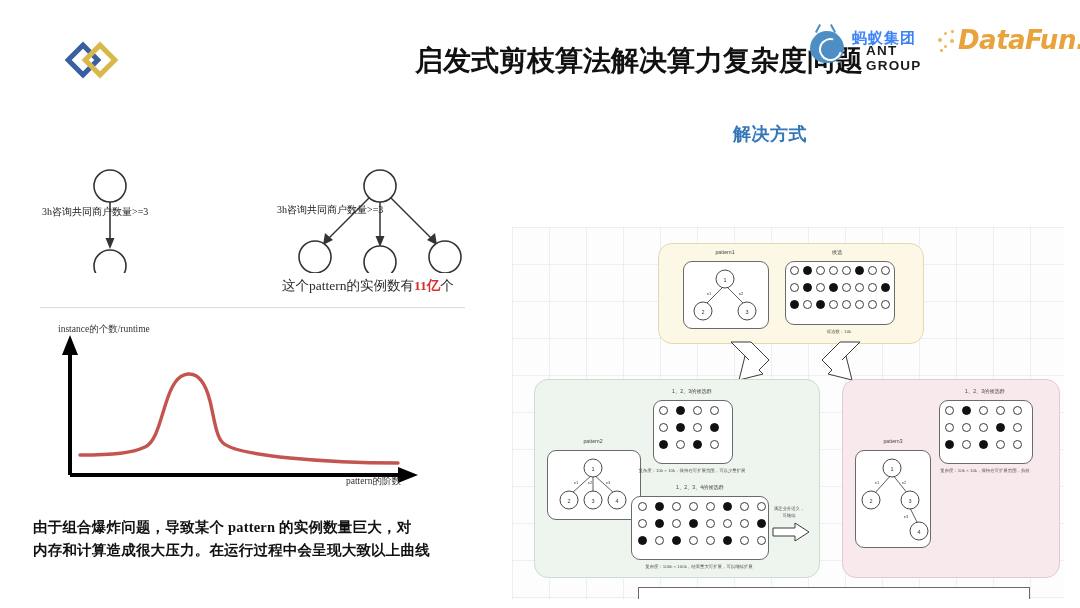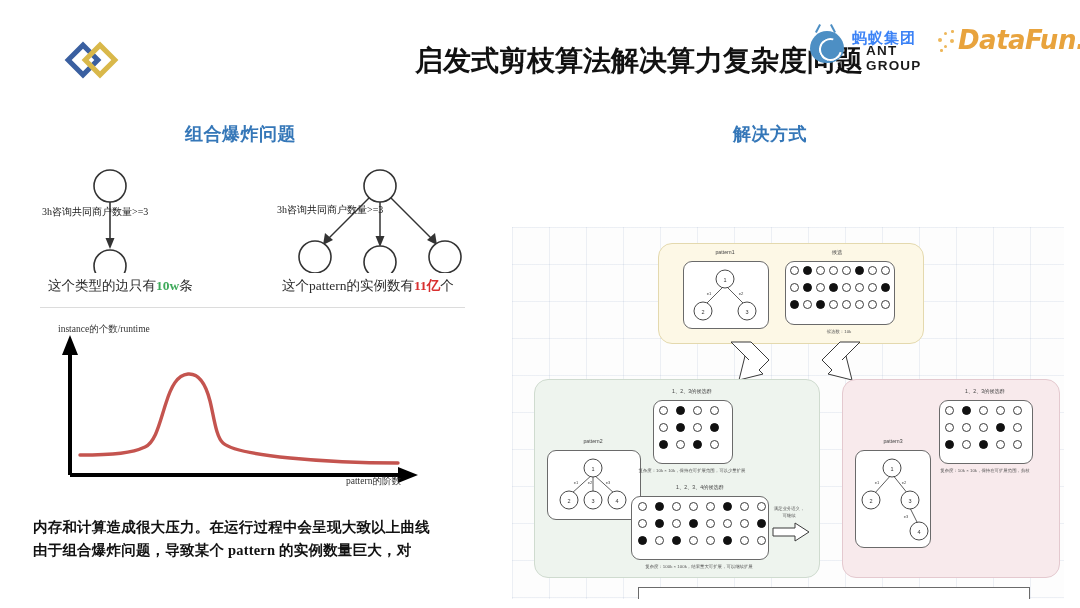--- a/index.html
+++ b/index.html
@@ -167,35 +167,31 @@
         <span style="left:6px;top:4px;width:3px;height:3px;"></span>
         <span style="left:6px;top:17px;width:3px;height:3px;"></span>
         <span style="left:12px;top:11px;width:4px;height:4px;"></span>
         <span style="left:13px;top:2px;width:2.5px;height:2.5px;"></span>
         <span style="left:2px;top:21px;width:2.5px;height:2.5px;"></span>
       </div>
       <div class="df-text">DataFun.</div>
     </div>
   </div>
 
-  <div class="sec-head left">组合爆炸问题</div>
   <div class="sec-head right">解决方式</div>
 
   <div class="left-pane">
 
     <svg class="gsvg" width="230" height="110" style="left:10px;top:8px;">
       <circle cx="80" cy="23" r="16" fill="#fff" stroke="#333" stroke-width="1.6"></circle>
       <line x1="80" y1="39" x2="80" y2="78" stroke="#333" stroke-width="1.6"></line>
       <polygon points="80,86 75.5,75 84.5,75" fill="#333"></polygon>
       <circle cx="80" cy="103" r="16" fill="#fff" stroke="#333" stroke-width="1.6"></circle>
     </svg>
     <div class="axis-lbl" style="left:22px;top:50px;font-size:10px;color:#222;">3h咨询共同商户数量&gt;=3</div>
-    <div class="cap" style="left:28px;top:122px;">
-      <span>这个类型的边只有</span><span class="hl-green">10w</span><span>条</span>
-    </div>
 
     <svg class="gsvg" width="230" height="110" style="left:245px;top:8px;">
       <circle cx="115" cy="23" r="16" fill="#fff" stroke="#333" stroke-width="1.6"></circle>
       <line x1="104" y1="35" x2="63" y2="76" stroke="#333" stroke-width="1.5"></line>
       <polygon points="58,82 60,70 68,77" fill="#333"></polygon>
       <line x1="115" y1="39" x2="115" y2="76" stroke="#333" stroke-width="1.5"></line>
       <polygon points="115,84 110.5,73 119.5,73" fill="#333"></polygon>
       <line x1="126" y1="35" x2="167" y2="76" stroke="#333" stroke-width="1.5"></line>
       <polygon points="172,82 162,77 170,70" fill="#333"></polygon>
       <circle cx="50" cy="94" r="16" fill="#fff" stroke="#333" stroke-width="1.6"></circle>
@@ -223,22 +219,22 @@
                  C 136,117 140,96 146,78
                  C 151,62 157,50 168,49
                  C 180,48 186,60 190,76
                  C 194,92 196,112 203,118
                  C 212,126 240,130 270,133
                  C 310,137 350,138 378,138" fill="none" stroke="#c4544f" stroke-width="3.4" stroke-linecap="round"></path>
       </svg>
     </div>
 
     <div class="bottom-note" style="left:13px;top:361px;">
+      <div>由于组合爆炸问题，导致某个 pattern 的实例数量巨大，对</div>
       <div>内存和计算造成很大压力。在运行过程中会呈现大致以上曲线</div>
-      <div>由于组合爆炸问题，导致某个 pattern 的实例数量巨大，对</div>
     </div>
   </div>
 
 
   <div class="diagram-img">
     <div class="grid-bg"></div>
 
     <div class="panel top">
       <div class="plabel" style="left:66px;top:5px;">pattern1</div>
       <div class="plabel" style="left:178px;top:5px;">候选</div>

